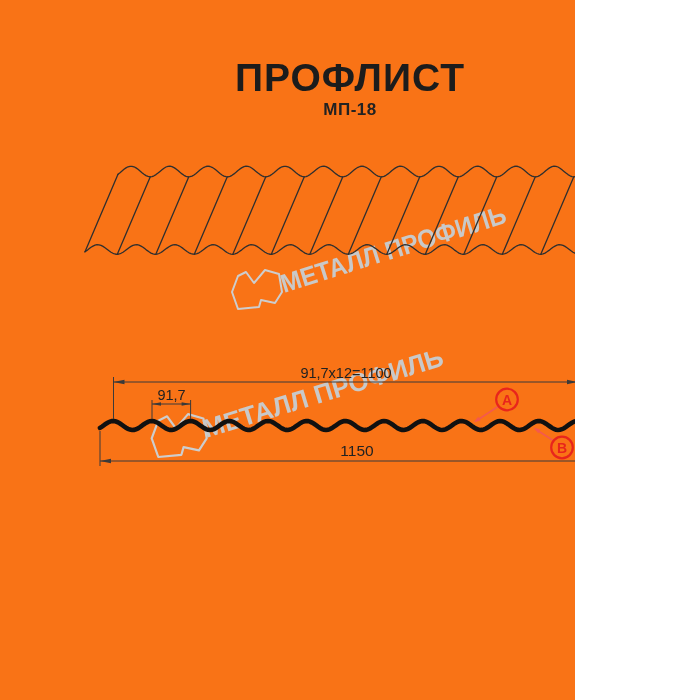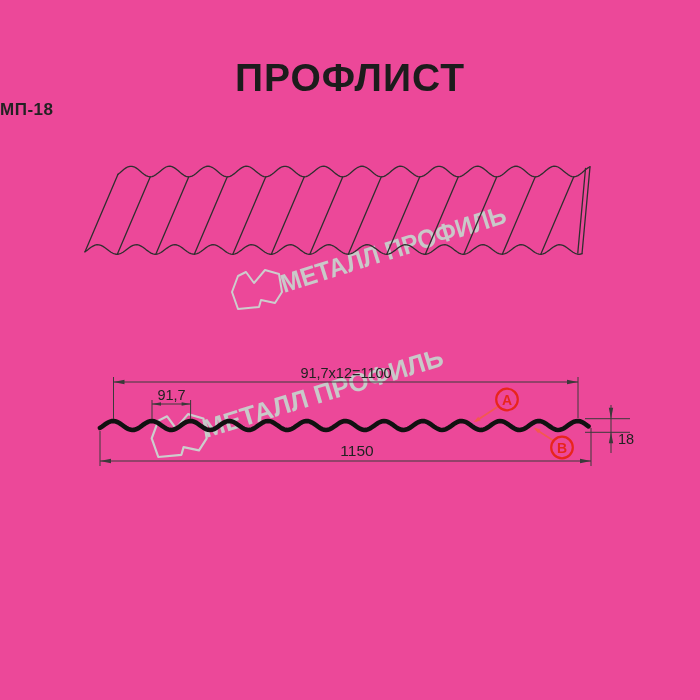--- a/index.html
+++ b/index.html
@@ -1,25 +1,25 @@
 <!DOCTYPE html>
 <html><head>
 <meta charset="utf-8">
 <style>
   html,body{margin:0;padding:0;background:#ffffff;}
   .canvas{
-    position:relative;width:700px;height:700px;background:#ec4899;overflow:hidden;
+    position:relative;width:575px;height:700px;background:#f97316;overflow:hidden;
     font-family:"Liberation Sans", sans-serif;
   }
   .title{
     position:absolute;top:56px;left:0;width:700px;text-align:center;
     font-size:39px;font-weight:700;letter-spacing:1px;color:#1c1c1c;
   }
   .subtitle{
-    position:absolute;top:100px;left:0;width:700px;text-align:left;
+    position:absolute;top:100px;left:0;width:700px;text-align:center;
     font-size:17px;font-weight:600;letter-spacing:0.5px;color:#222;
   }
   .footer{
     position:absolute;top:617px;left:0;width:700px;text-align:center;
     font-size:18.5px;font-weight:700;letter-spacing:0.2px;color:#2d2d2d;
   }
   svg{position:absolute;left:0;top:0;}
   .thin{stroke:#2f2f2f;stroke-width:1.3;fill:none;stroke-linejoin:round;stroke-linecap:round;}
   .profile{stroke:#111;stroke-width:4.6;fill:none;stroke-linecap:round;}
   .dim{stroke:#3a3a3a;stroke-width:1;fill:none;}

